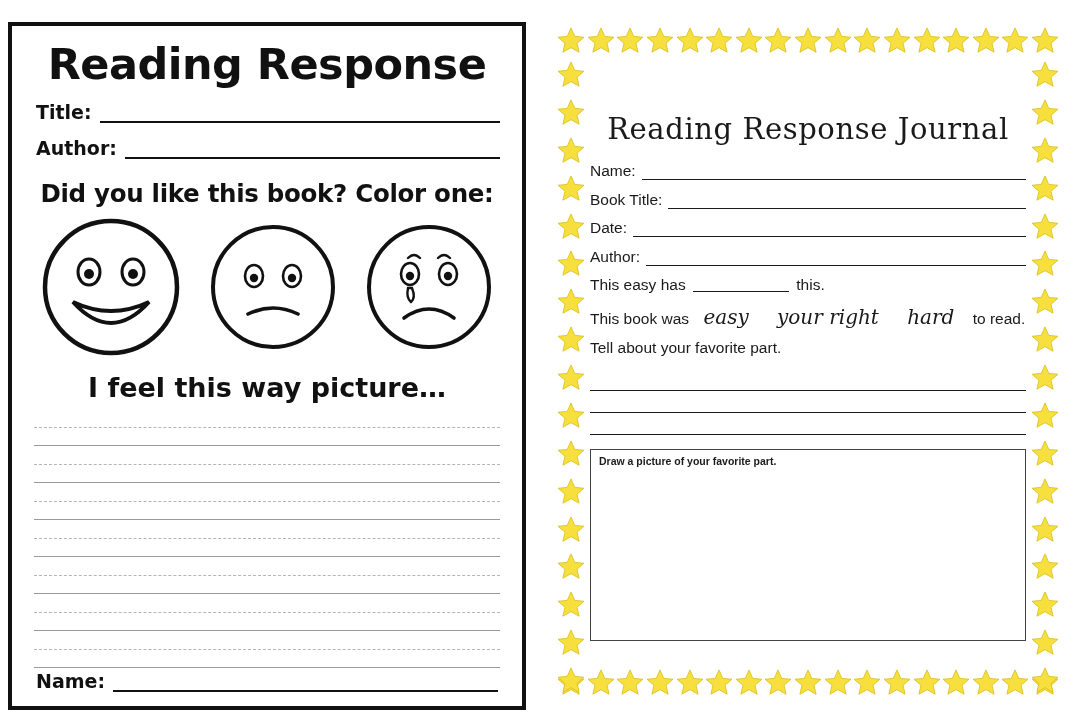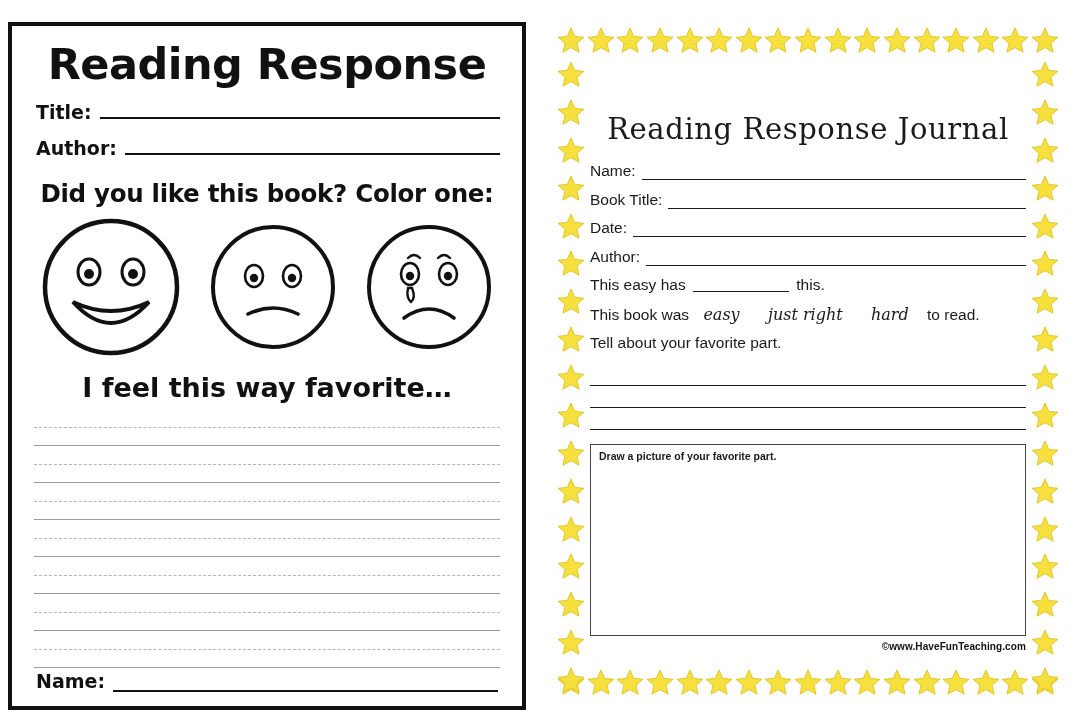--- a/index.html
+++ b/index.html
@@ -41,20 +41,21 @@
     font-weight: bold;
     font-size: 43px;
     letter-spacing: -0.5px;
     text-align: center;
     color: #111;
     margin: 8px 0 4px 0;
     line-height: 1.05;
   }
   .field-row {
     display: flex;
+    align-items: flex-end;
     font-family: "DejaVu Sans", sans-serif;
     font-weight: bold;
     font-size: 19px;
     color: #111;
     margin: 14px 0 0 2px;
   }
   .field-row .lbl { white-space: nowrap; }
   .field-row .rule {
     flex: 1;
     border-bottom: 2px solid #111;
@@ -187,21 +188,21 @@
     border-bottom: 1.6px solid #1a1a1a;
     margin: 0 3px;
     vertical-align: -2px;
   }
   .choices {
     display: inline-block;
   }
   .choice {
     font-family: "DejaVu Serif", serif;
     font-style: italic;
-    font-size: 16px;
+    font-size: 20px;
     margin: 0 14px 0 10px;
     text-align: center;
   }
   .plain-lines {
     margin-top: 12px;
   }
   .plain-line {
     border-bottom: 1.6px solid #1a1a1a;
     height: 21px;
   }
@@ -280,21 +281,21 @@
             <ellipse cx="84" cy="52" rx="9" ry="11" fill="#fff" stroke="#111" stroke-width="2.6"></ellipse>
             <circle cx="84" cy="54" r="4.2" fill="#111"></circle>
             <path d="M44 36 Q50 30 56 36" fill="none" stroke="#111" stroke-width="2.4" stroke-linecap="round"></path>
             <path d="M74 36 Q80 30 86 36" fill="none" stroke="#111" stroke-width="2.4" stroke-linecap="round"></path>
             <path d="M44 66 Q42 76 47 80 Q52 76 48 66 Z" fill="#fff" stroke="#111" stroke-width="2.4"></path>
             <path d="M40 96 Q65 78 90 96" fill="none" stroke="#111" stroke-width="3.6" stroke-linecap="round"></path>
           </svg>
         </span>
       </div>
 
-      <div class="because">I feel this way favorite…</div>
+      <div class="because">I feel this way picture…</div>
 
       <div class="write-lines">
         <div class="wl-group">
             <span class="wl-dash"></span>
             <span class="wl-solid"></span>
           </div>
         <div class="wl-group">
             <span class="wl-dash"></span>
             <span class="wl-solid"></span>
           </div>
@@ -697,36 +698,35 @@
       <div class="j-text">
         <span>This easy has</span>
         <span class="inline-blank"></span>
         <span>this.</span>
       </div>
 
       <div class="j-text">
         <span>This book was</span>
         <span class="choices">
           <span class="choice">easy</span>
-          <span class="choice">just right</span>
+          <span class="choice">your right</span>
           <span class="choice">hard</span>
         </span>
         <span>to read.</span>
       </div>
 
       <div class="j-text">Tell about your favorite part.</div>
 
       <div class="plain-lines">
         <div class="plain-line"></div>
         <div class="plain-line"></div>
         <div class="plain-line"></div>
       </div>
 
       <div class="draw-box">
         <div class="draw-caption">Draw a picture of your favorite part.</div>
       </div>
 
-      <div class="credit">©www.HaveFunTeaching.com</div>
 
     </div>
   </div>
 
 </div>
 
 </body></html>

